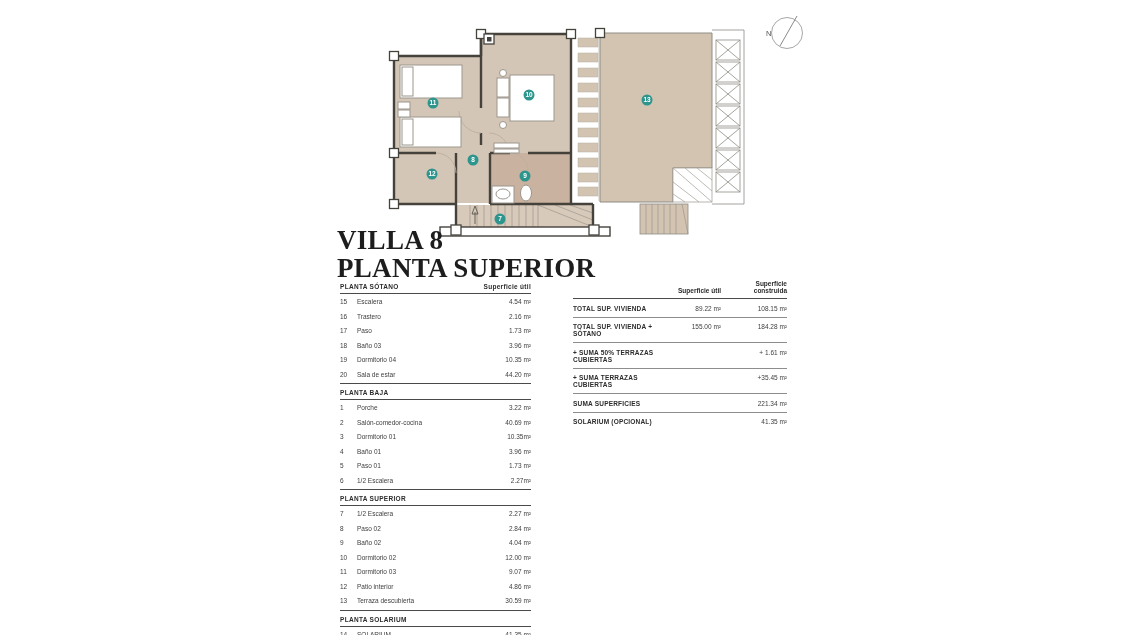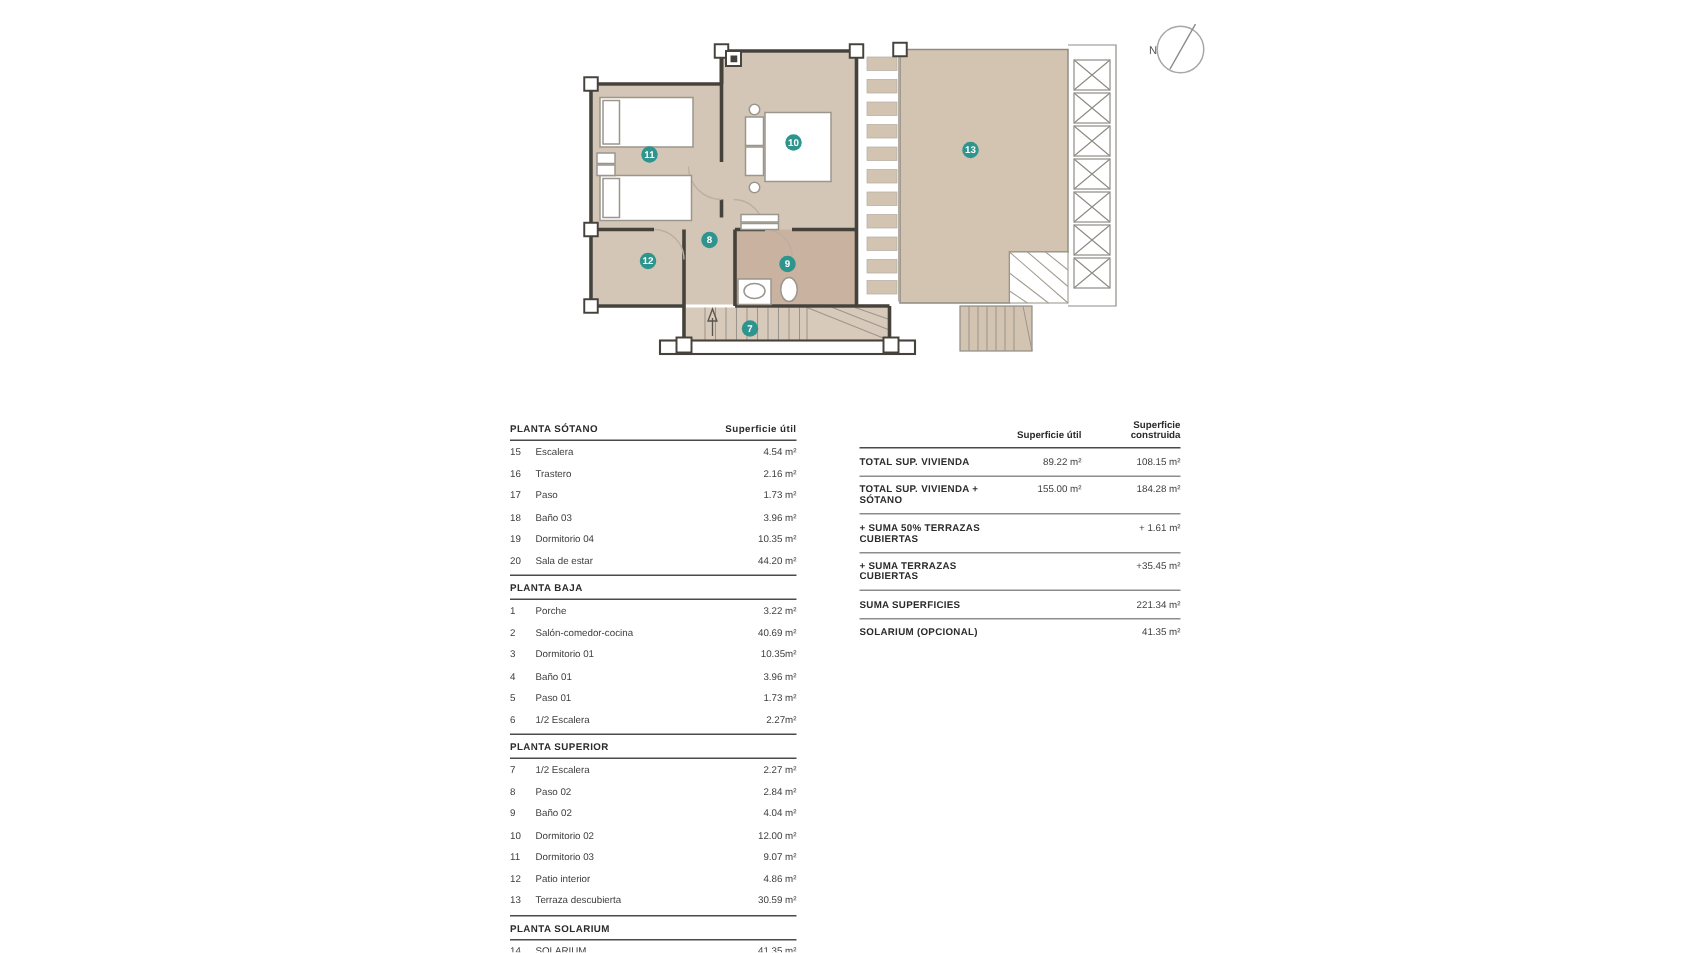--- a/index.html
+++ b/index.html
@@ -166,20 +166,24 @@
         <text x="277" y="97.3">13</text>
     </g>
 
     <g>
       <circle cx="417" cy="28" r="15.5" fill="#ffffff" stroke="#a7a7a7" stroke-width="1"></circle>
       <line x1="410" y1="41" x2="427" y2="11" stroke="#8a8a8a" stroke-width="1"></line>
       <text x="396" y="31" font-family="Liberation Sans, sans-serif" font-size="7.5" fill="#555555">N</text>
     </g>
   </svg>
 
+  <div class="sheet-title">
+    <div>VILLA 8</div>
+    <div>PLANTA SUPERIOR</div>
+  </div>
 
   <div class="area-tables">
     <section class="plan-section">
       <div class="sec-head">
         <span class="sec-name">PLANTA SÓTANO</span>
         <span class="sec-col">Superficie útil</span>
       </div>
       <div class="sec-rows">
     <div class="a-row">
       <span class="a-num">15</span>

